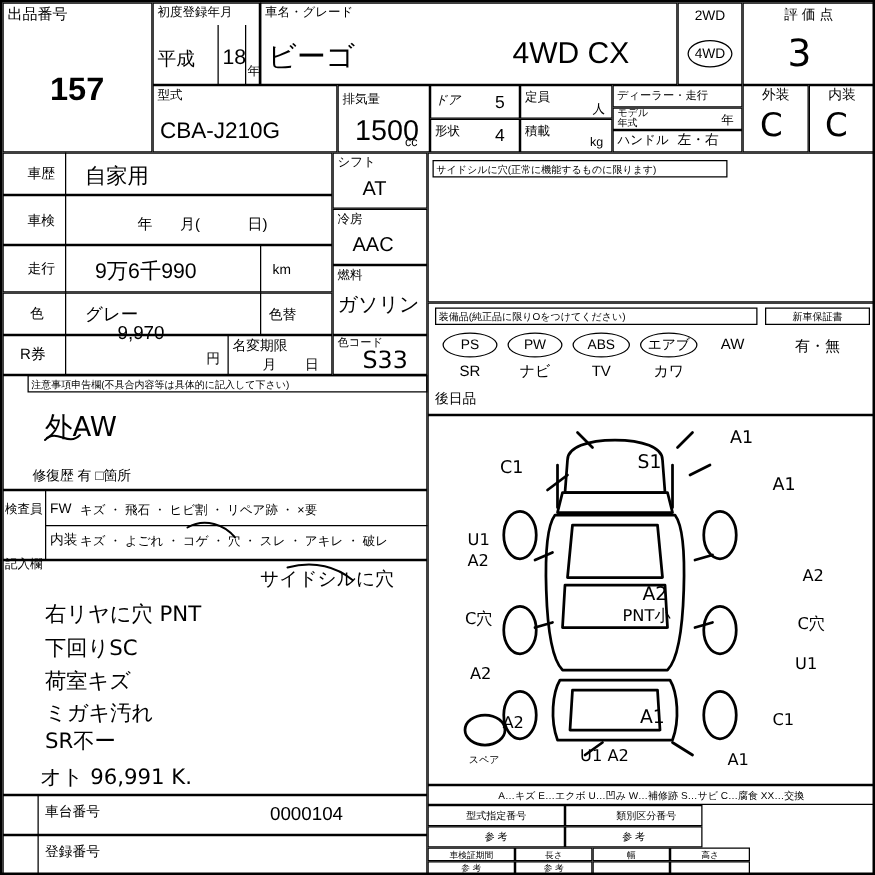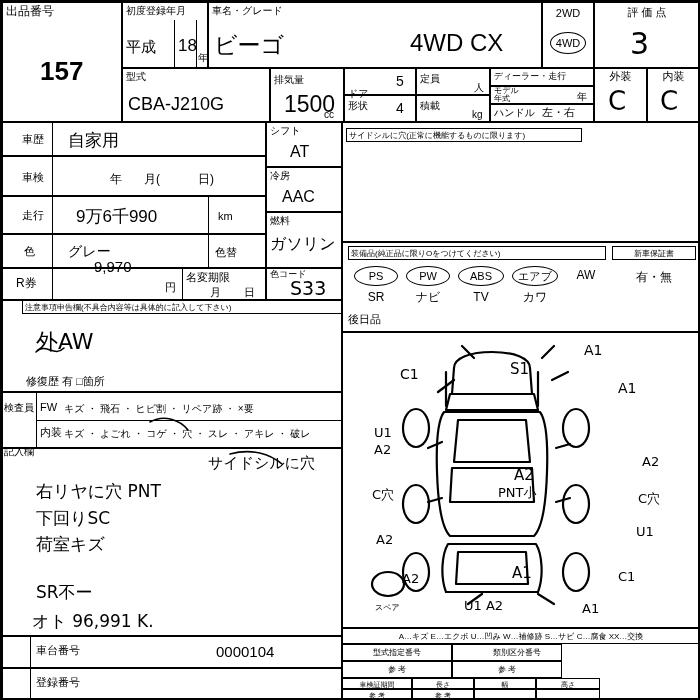--- a/index.html
+++ b/index.html
@@ -107,21 +107,21 @@
   <div class="cell" style="left:120px;top:66px;width:148px;height:54px;"></div>
   <div class="lbl" style="left:124px;top:69px;">型式</div>
   <div class="val" style="left:126px;top:92px;font-size:18px;">CBA-J210G</div>
 
   <div class="cell" style="left:268px;top:66px;width:74px;height:54px;"></div>
   <div class="lbl" style="left:272px;top:56px;margin-top:16px;">排気量</div>
   <div class="val" style="left:282px;top:89px;font-size:23px;">1500</div>
   <div class="lbl" style="left:322px;top:107px;">cc</div>
 
   <div class="cell" style="left:342px;top:66px;width:72px;height:27px;"></div>
-  <div class="lbl" style="left:346px;top:86px;">ドア</div>
+  <div class="lbl" style="left:346px;top:73px;font-style:italic;">ドア</div>
   <div class="val" style="left:394px;top:71px;font-size:14px;">5</div>
 
   <div class="cell" style="left:342px;top:93px;width:72px;height:27px;"></div>
   <div class="lbl" style="left:346px;top:98px;">形状</div>
   <div class="val" style="left:394px;top:98px;font-size:14px;">4</div>
 
   <div class="cell" style="left:414px;top:66px;width:74px;height:27px;"></div>
   <div class="lbl" style="left:418px;top:71px;">定員</div>
   <div class="lbl" style="left:472px;top:80px;">人</div>
 
@@ -248,20 +248,21 @@
   <div class="lbl" style="left:38px;top:400px;font-size:11px;">FW</div>
   <div class="lbl" style="left:62px;top:401px;font-size:10px;">キズ ・ 飛石 ・ ヒビ割 ・ リペア跡 ・ ×要</div>
   <div class="lbl" style="left:38px;top:425px;font-size:11px;">内装</div>
   <div class="lbl" style="left:62px;top:426px;font-size:10px;">キズ ・ よごれ ・ コゲ ・ 穴 ・ スレ ・ アキレ ・ 破レ</div>
 
   <div class="cell" style="left:0;top:446px;width:340px;height:188px;"></div>
   <div class="hand" style="left:34px;top:478px;font-size:17px;">右リヤに穴 PNT</div>
   <div class="hand" style="left:206px;top:452px;font-size:15px;">サイドシルに穴</div>
   <div class="hand" style="left:34px;top:505px;font-size:17px;">下回りSC</div>
   <div class="hand" style="left:34px;top:531px;font-size:17px;">荷室キズ</div>
+  <div class="hand" style="left:34px;top:557px;font-size:17px;">ミガキ汚れ</div>
   <div class="hand" style="left:34px;top:579px;font-size:17px;">SR不ー</div>
   <div class="hand" style="left:30px;top:608px;font-size:17px;">オト 96,991 K.</div>
 
   <div class="cell" style="left:340px;top:330px;width:358px;height:296px;"></div>
 
   <svg class="handsvg" width="358" height="296" style="left:340px;top:330px;" viewBox="0 0 358 296">
     <g fill="none" stroke="#000" stroke-width="2.2" stroke-linecap="round" stroke-linejoin="round">
 
       <path d="M112 36 C112 26 128 20 150 20 C172 20 188 26 188 36 L190 62 L110 62 Z"></path>
       <path d="M104 40 L104 74 M196 40 L196 74"></path>

